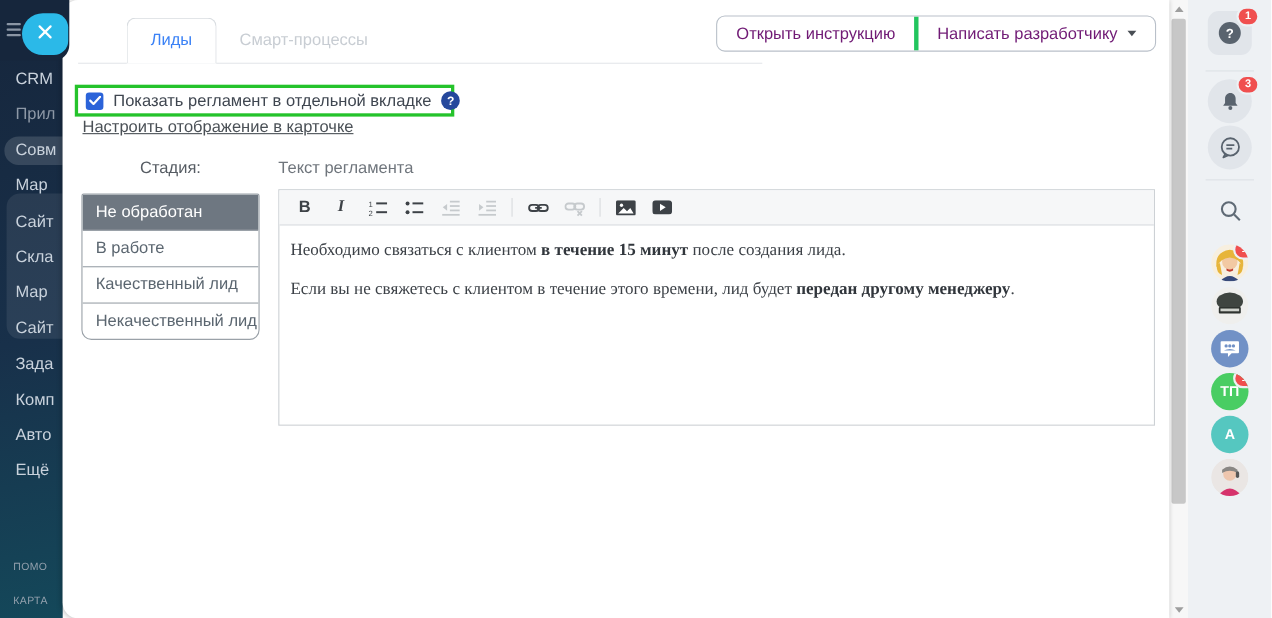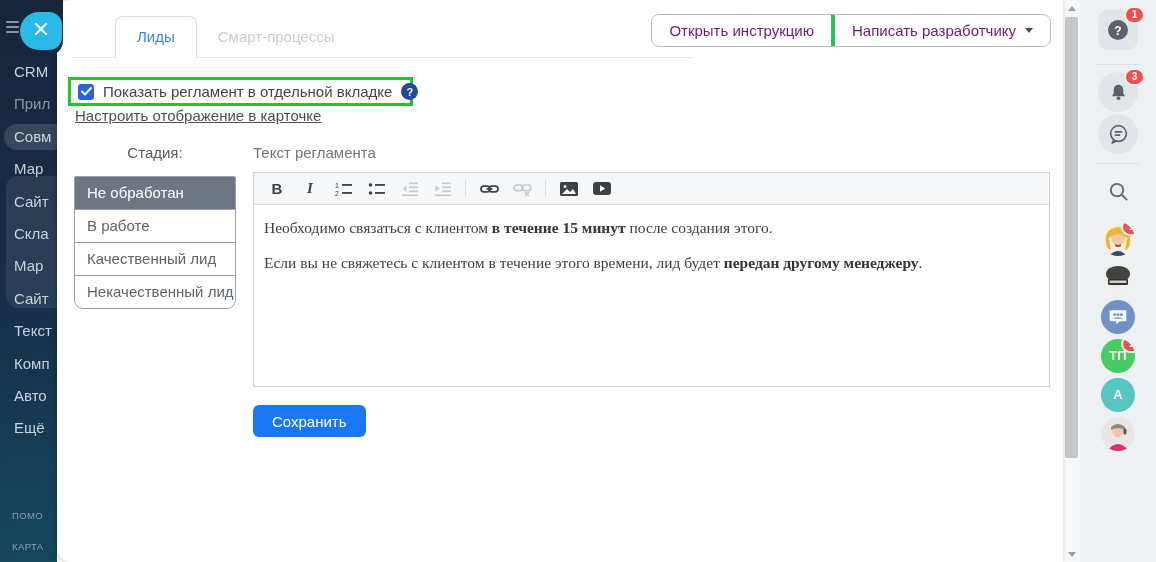--- a/index.html
+++ b/index.html
@@ -109,21 +109,21 @@
     <nav id="sidebar-nav">
       <div id="sb-group-panel"></div>
     <div class="sb-item"><span class="sb-lbl">CRM</span></div>
         <div class="sb-item dim"><span class="sb-lbl">Прил</span></div>
         <div class="sb-item"><span class="sb-pill"></span><span class="sb-lbl">Совм</span></div>
         <div class="sb-item"><span class="sb-lbl">Мар</span></div>
         <div class="sb-item"><span class="sb-lbl">Сайт</span></div>
         <div class="sb-item"><span class="sb-lbl">Скла</span></div>
         <div class="sb-item"><span class="sb-lbl">Мар</span></div>
         <div class="sb-item"><span class="sb-lbl">Сайт</span></div>
-        <div class="sb-item"><span class="sb-lbl">Текст</span></div>
+        <div class="sb-item"><span class="sb-lbl">Зада</span></div>
         <div class="sb-item"><span class="sb-lbl">Комп</span></div>
         <div class="sb-item"><span class="sb-lbl">Авто</span></div>
         <div class="sb-item"><span class="sb-lbl">Ещё</span></div>
       </nav>
     <div class="sb-footer" style="top:510px;">ПОМО</div>
     <div class="sb-footer" style="top:541px;">КАРТА</div>
   </aside>
 
   <div id="menu-header">
     <div id="hamburger">
@@ -256,26 +256,25 @@
             </svg>
           </span>
           <span class="tb-btn">
             <svg width="18" height="13">
               <rect width="18" height="13" rx="3.2" fill="#3d4247"></rect>
               <path d="M7 3.2 L12.2 6.5 L7 9.8 Z" fill="#fff"></path>
             </svg>
           </span>
         </div>
       <div id="editor-content">
-          <p><span>Необходимо связаться с клиентом </span><b>в течение 15 минут</b><span> после создания этого.</span></p>
+          <p><span>Необходимо связаться с клиентом </span><b>в течение 15 минут</b><span> после создания лида.</span></p>
           <p><span>Если вы не свяжетесь с клиентом в течение этого времени, лид будет </span><b>передан другому менеджеру</b><span>.</span></p>
         </div>
     </div>
 
-    <button id="save-button">Сохранить</button>
   </main>
 
   <div id="scrollbar">
     <div id="sb-up">
         <span class="arr-up"></span>
       </div>
     <div id="sb-thumb"></div>
     <div id="sb-down">
         <span class="arr-down"></span>
       </div>

